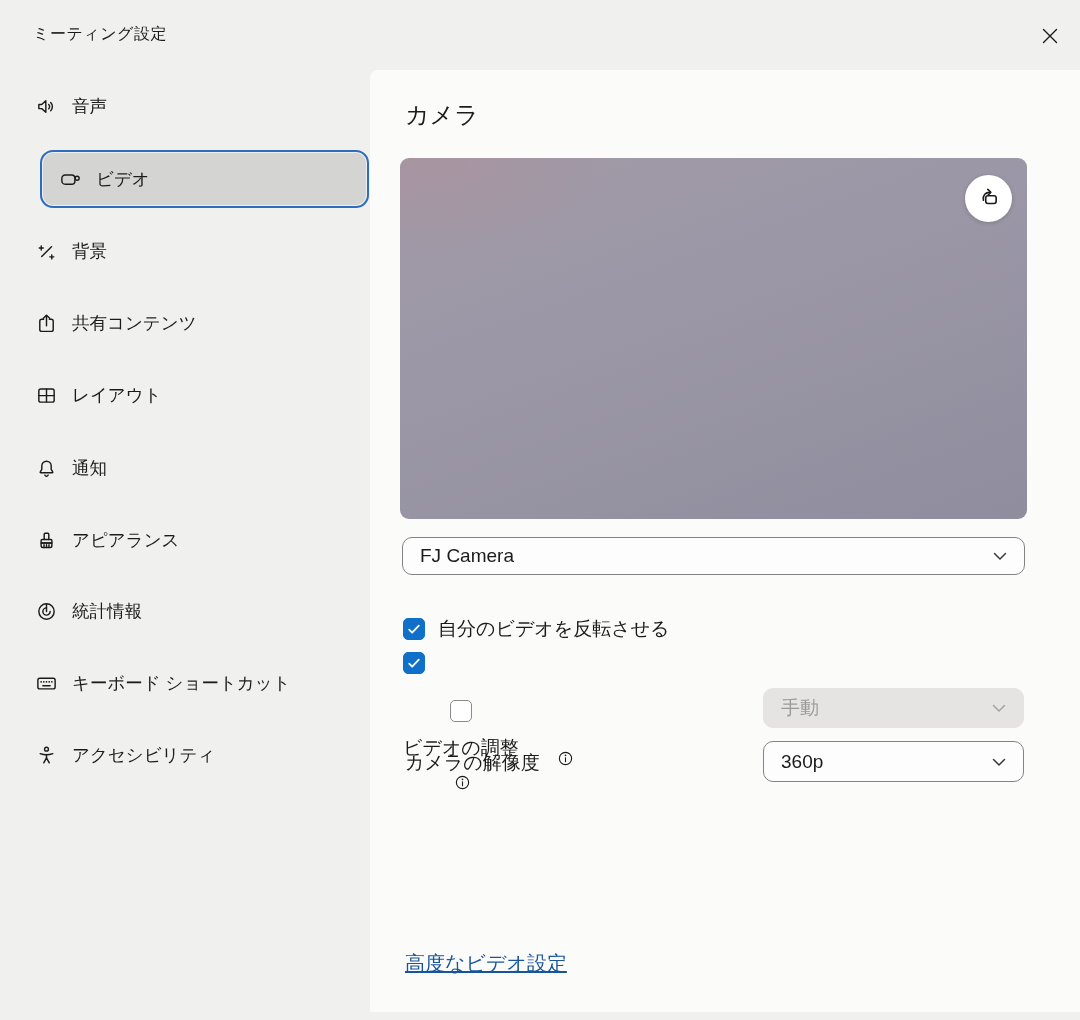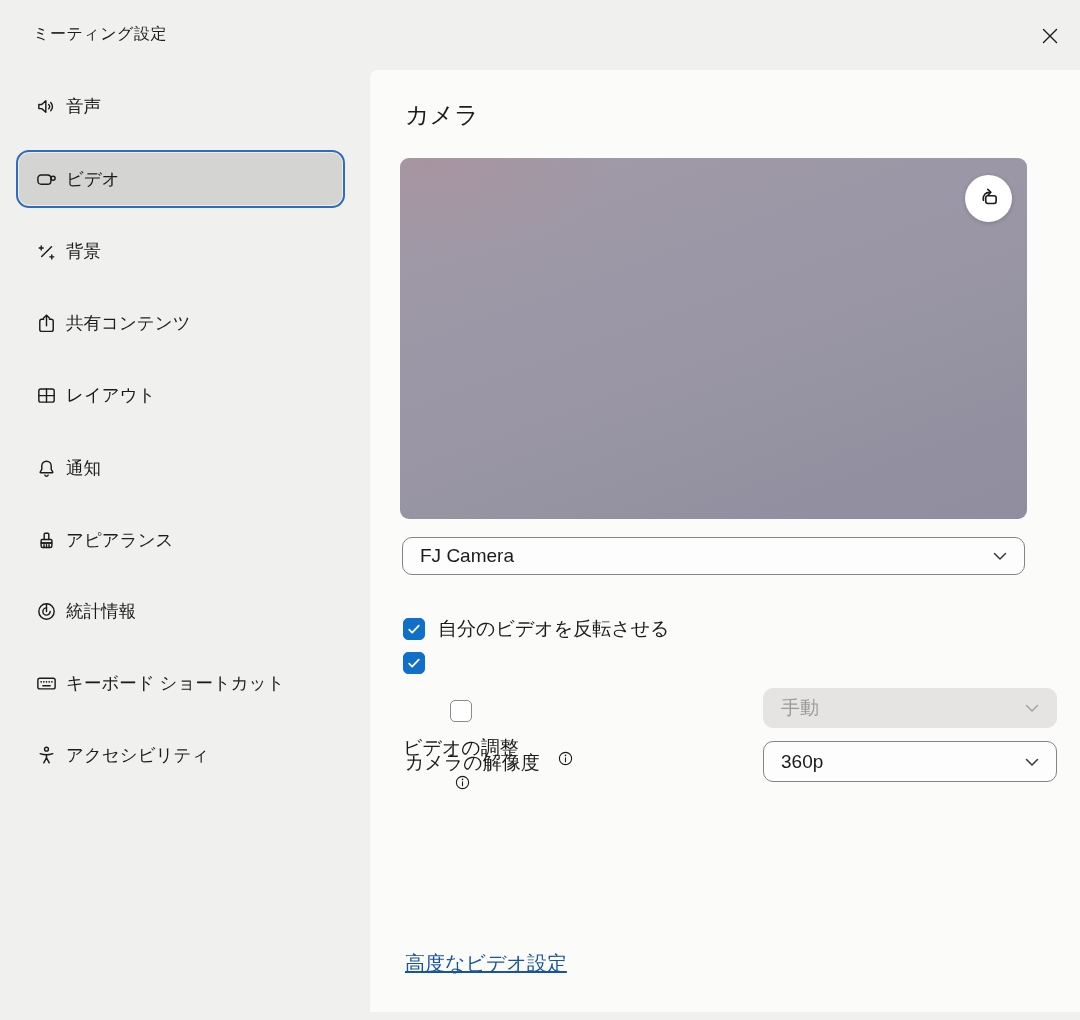--- a/index.html
+++ b/index.html
@@ -21,28 +21,29 @@
     position:absolute; left:1031px; top:17px; width:38px; height:38px;
     display:flex; align-items:center; justify-content:center;
     background:transparent; border:none; cursor:pointer;
   }
   .close-btn svg { display:block; }
 
   
   .sidebar { position:absolute; left:0; top:70px; width:370px; height:950px; }
   .side-item {
     position:absolute; left:16px; width:329px; height:58px;
-    display:flex; align-items:center; gap:8px;
+    display:flex; align-items:center; gap:14px;
     padding-left:17px; border-radius:13px;
     border:2px solid transparent; cursor:pointer;
   }
   .side-item.selected {
     background:#d4d4d2;
     border:2px solid #2e6cbe;
     box-shadow:0 0 0 1px rgba(255,255,255,.6) inset;
+    margin-left:24px;
   }
   .side-item .icn { width:23px; height:23px; flex:0 0 23px; display:flex; align-items:center; justify-content:center; }
   .side-item .icn svg { display:block; }
   .side-item .lbl { font-size:17.5px; color:#1b1b1b; white-space:nowrap; }
 
   
   .card {
     position:absolute; left:370px; top:70px; width:710px; height:942px;
     background:#fbfbfa; border-top-left-radius:8px;
   }
@@ -67,21 +68,21 @@
   }
 
   
   .dd {
     position:absolute; display:flex; align-items:center;
     justify-content:space-between;
     background:#fdfdfd; border:1px solid #838383; border-radius:10px;
     padding:0 14px 0 17px; font-size:19px; color:#1b1b1b; cursor:pointer;
   }
   .dd.camera { left:402px; top:537px; width:623px; height:38px; }
-  .dd.small  { left:763px; width:294px; height:40px; }
+  .dd.small  { left:763px; width:261px; height:40px; }
   .dd.adjust { top:688px; background:#e5e4e2; border:1px solid #e5e4e2; color:#9b9a98; cursor:default; }
   .dd.resolution { top:741px; height:41px; }
   .dd .chev { display:flex; align-items:center; }
 
   
   .chk-row { position:absolute; left:403px; display:flex; align-items:center; gap:13px; }
   .row1 { top:616px; }
   .row2 { top:652px; }
   .row3 { top:700px;flex-direction:column; }
   .checkbox {

